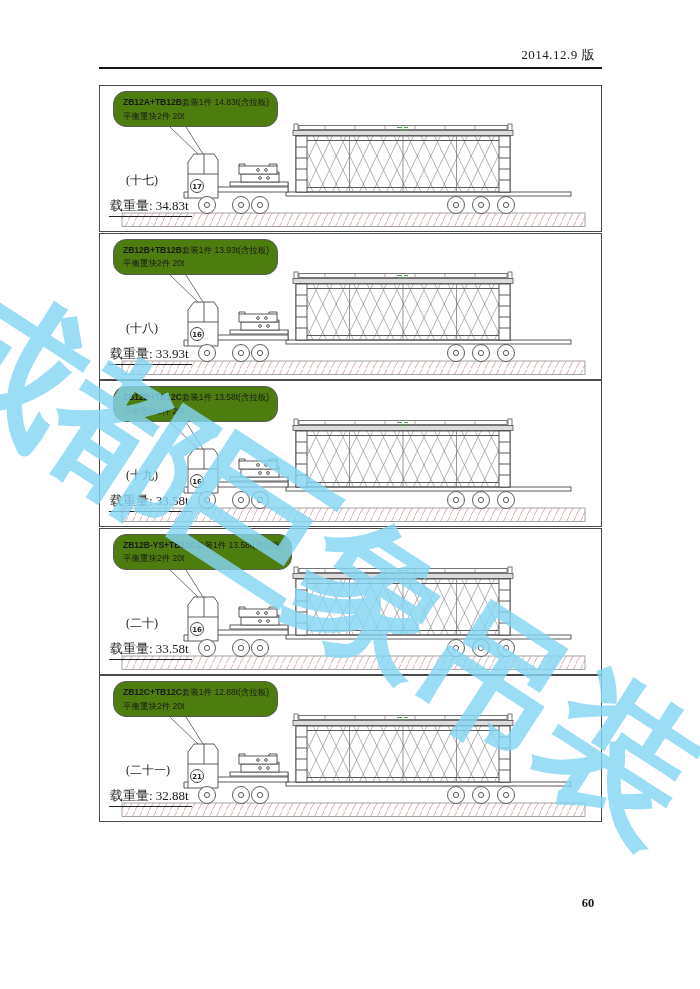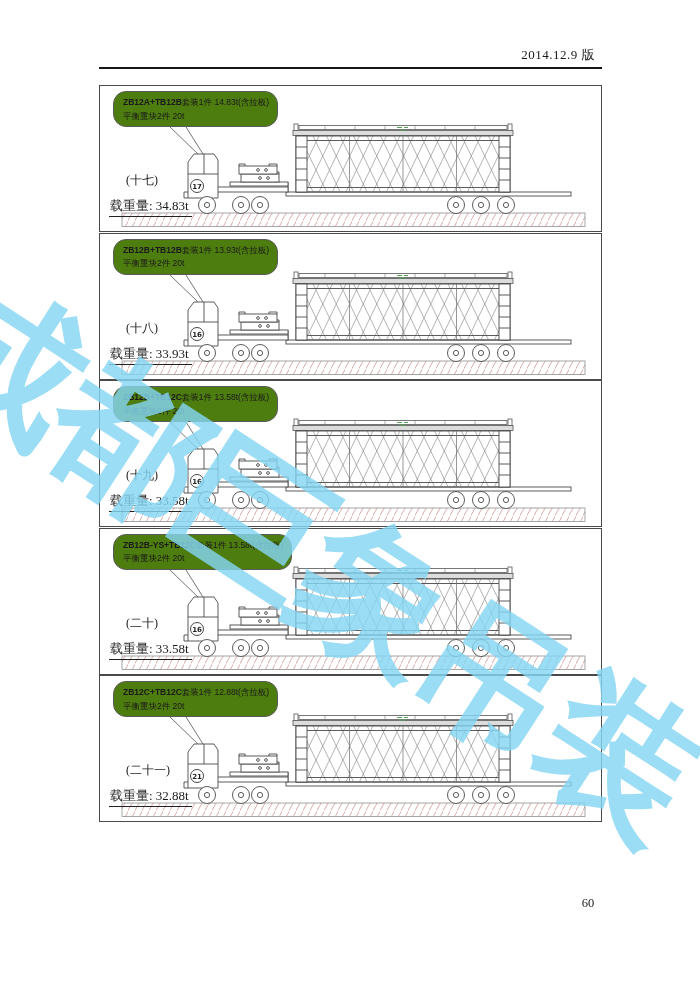--- a/index.html
+++ b/index.html
@@ -14,21 +14,21 @@
           border-radius:13px;padding:4px 8px 3px 9px;font-size:8.5px;line-height:1.6;
           background:#4d7c0f;white-space:nowrap;font-family:"Liberation Sans","DejaVu Sans",sans-serif;}
   .bubble .code{font-weight:bold;}
   .idx{position:absolute;left:26px;top:86px;width:88px;text-align:left;font-size:12px;}
   .load{position:absolute;left:9px;top:111px;font-size:13px;border-bottom:1px solid #222;
         padding:0 3px 1px 1px;background:transparent;}
   .watermark{position:absolute;left:-15px;top:255px;z-index:6;font-size:152px;line-height:1;
              letter-spacing:-6px;white-space:nowrap;font-weight:bold;
              color:rgba(133,214,243,.82);transform:rotate(33deg);transform-origin:0 0;
              pointer-events:none;font-family:"DejaVu Sans",sans-serif;}
-  .pageno{position:absolute;left:568px;top:896px;width:40px;text-align:center;font-size:12.5px;}
+  .pageno{position:absolute;left:568px;top:896px;width:40px;text-align:center;font-size:12.5px;font-weight:bold;}
   svg text{font:bold 7px "DejaVu Sans",sans-serif;}
 </style>
 </head>
 <body>
 
 <div class="page">
 
   <svg width="0" height="0" style="position:absolute" aria-hidden="true">
     <defs>
       <pattern id="hatch" width="7" height="13.5" patternUnits="userSpaceOnUse">

